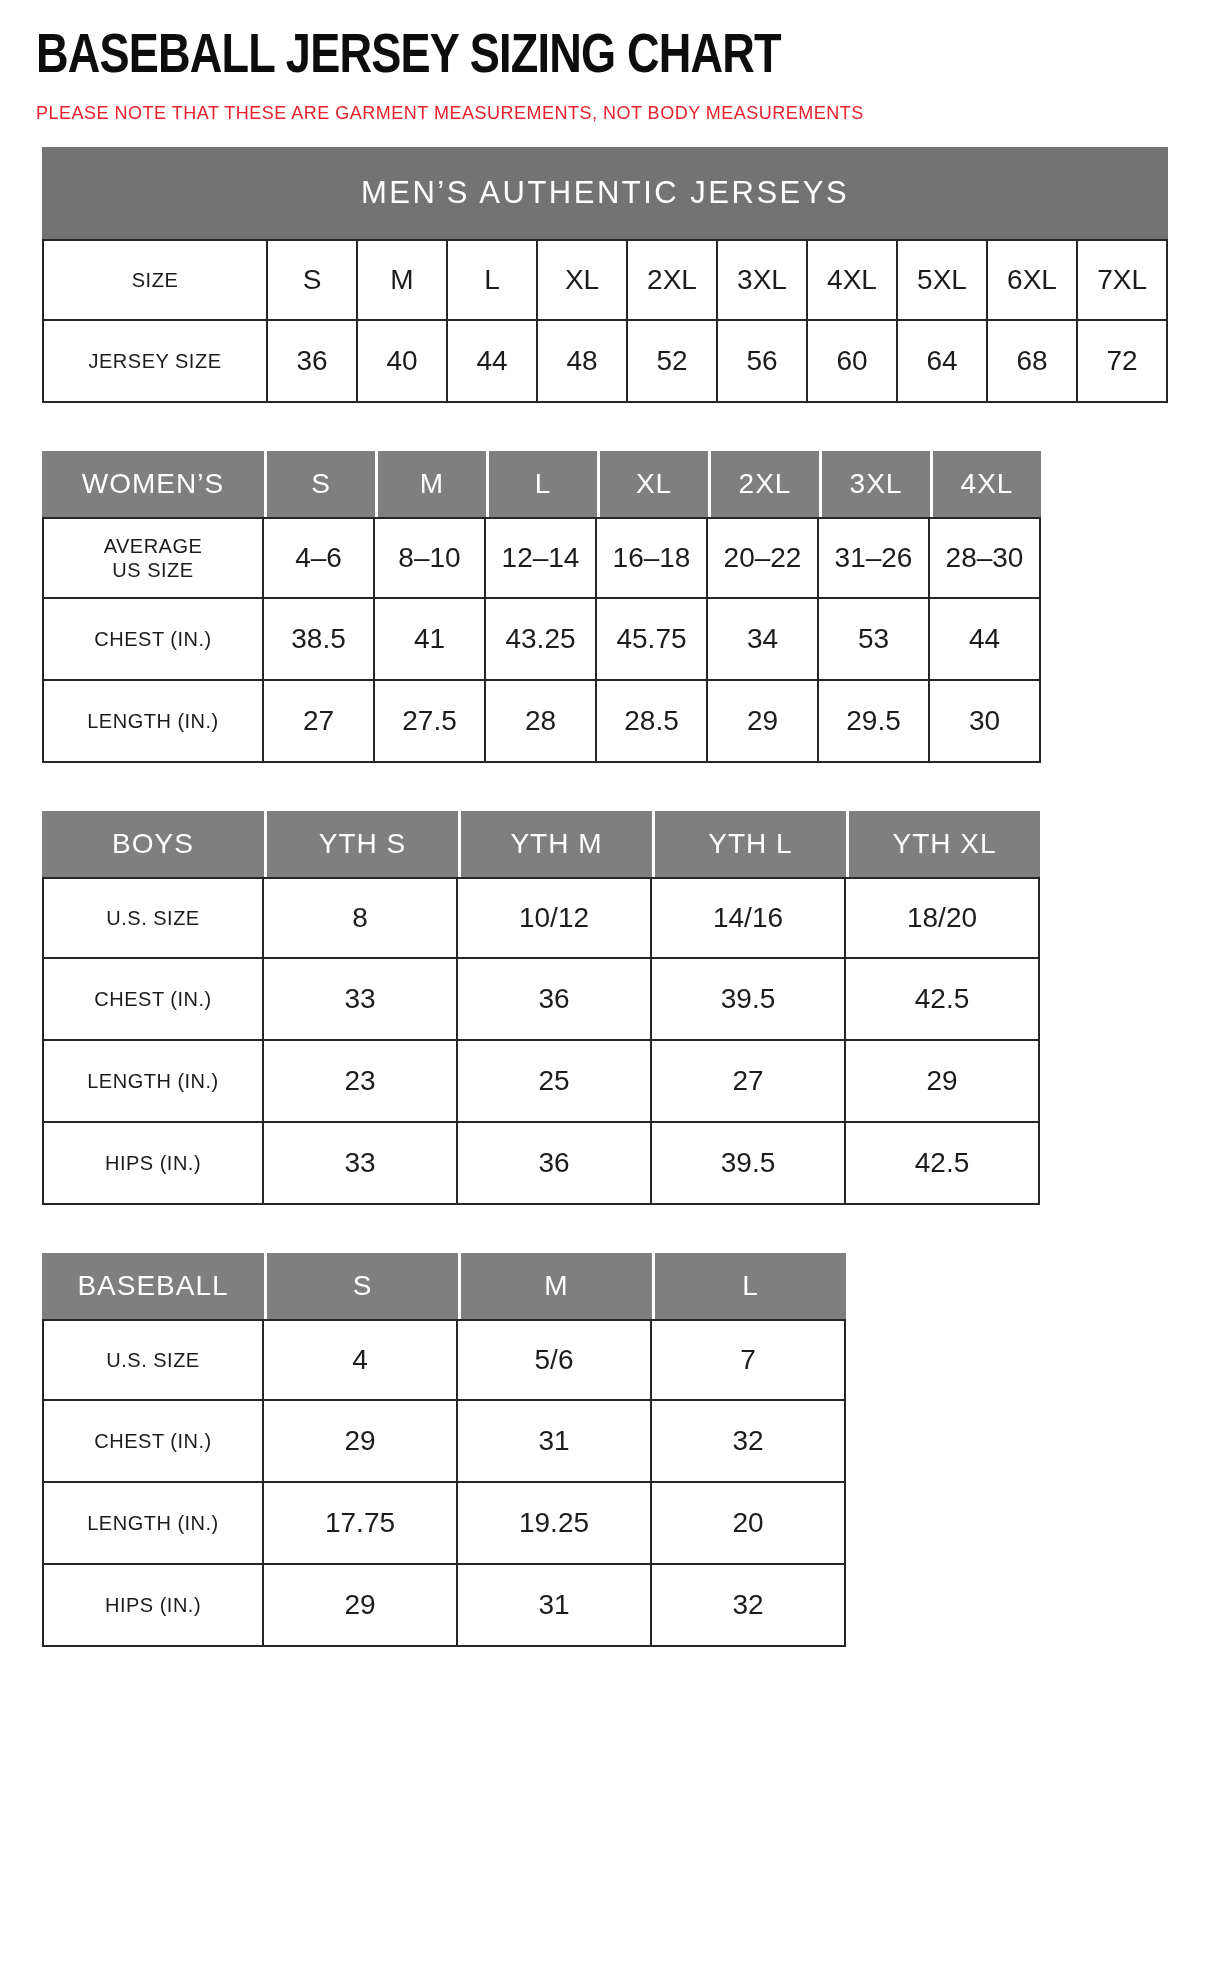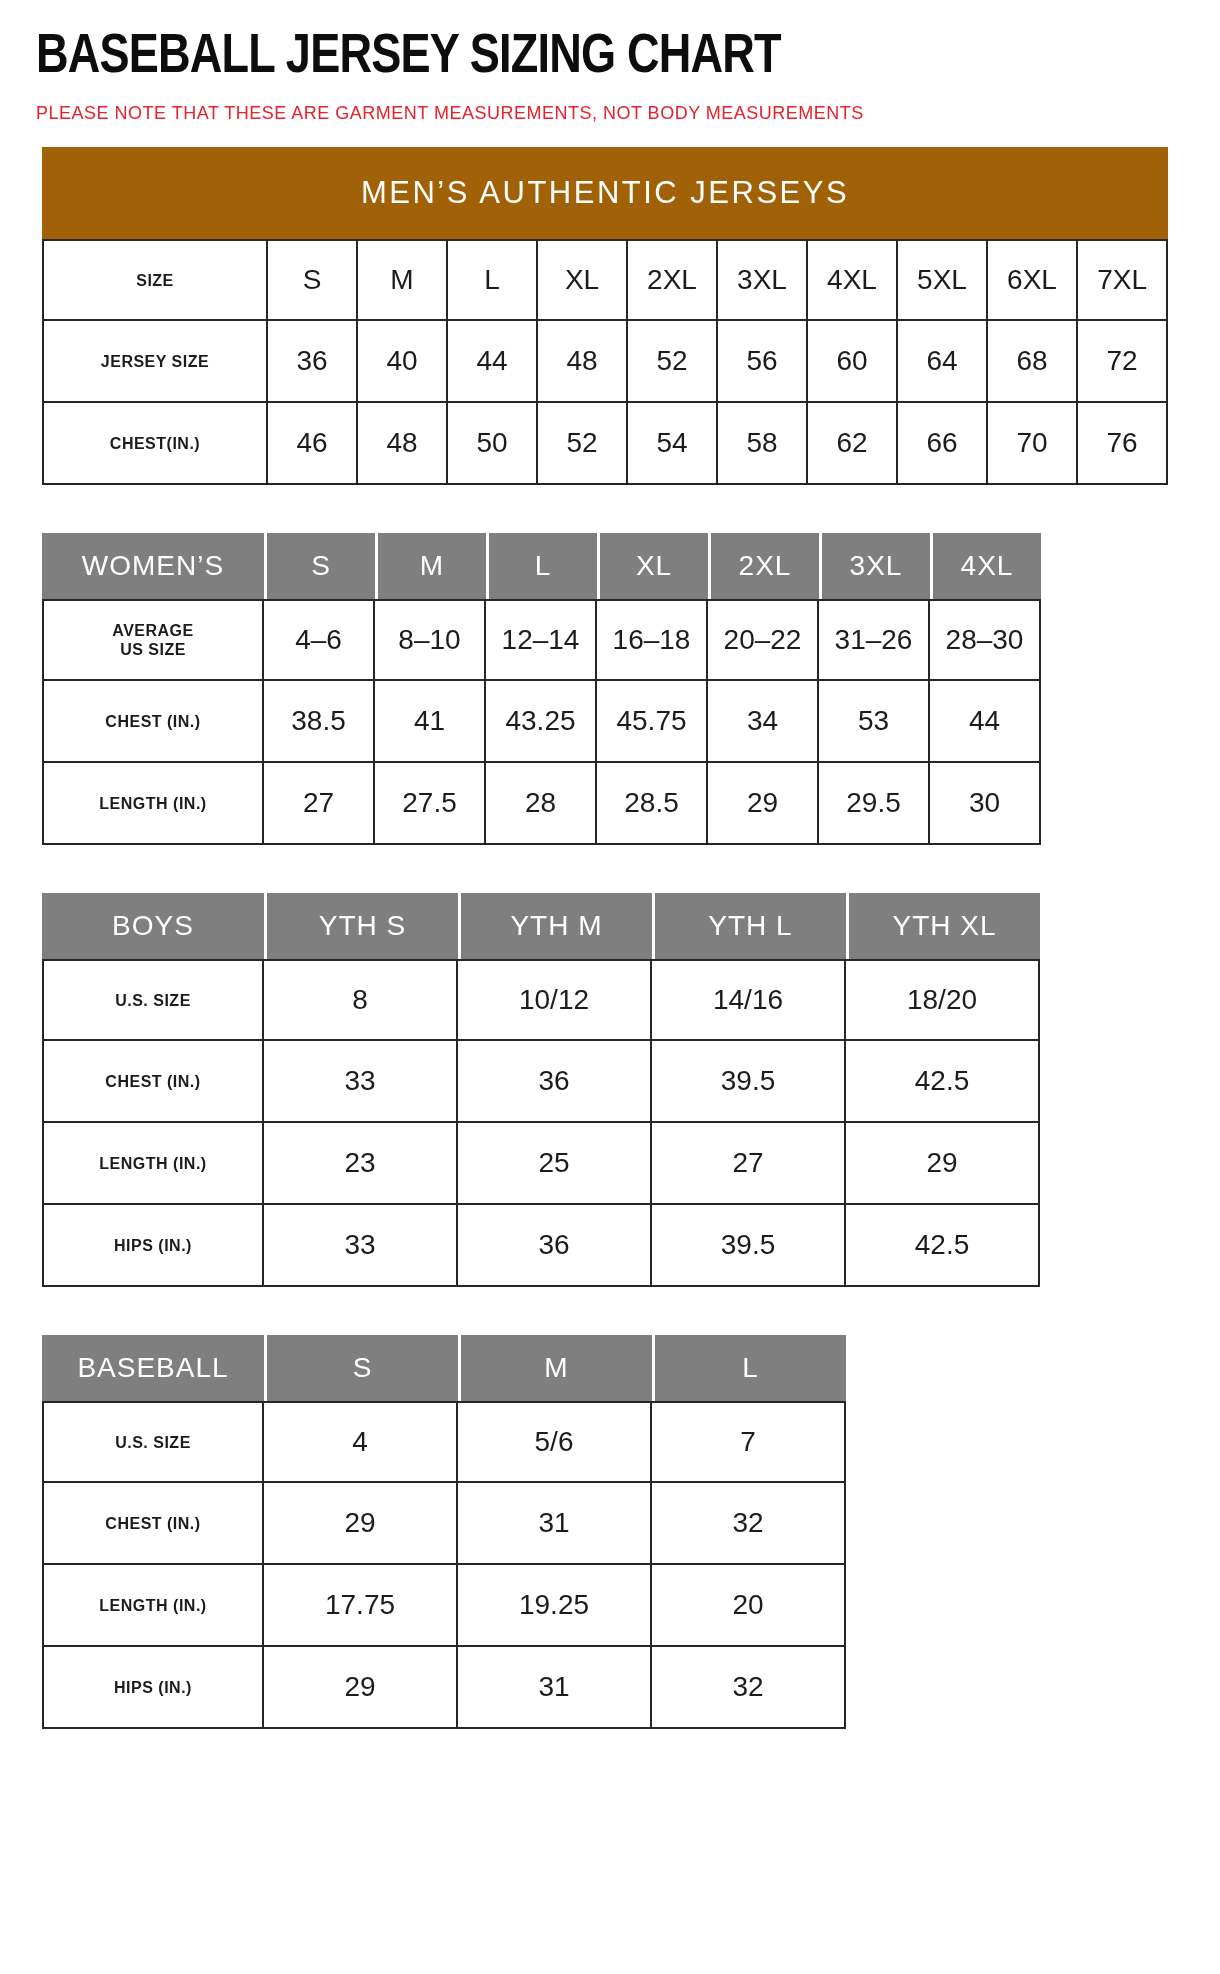--- a/index.html
+++ b/index.html
@@ -46,21 +46,21 @@
   .womens    { width: 999px;  }
   .boys      { width: 998px;  }
   .preschool { width: 803px;  }
   .mens      col.lab { width: 226px; } .mens      col.dat { width: 90px;  }
   .womens    col.lab { width: 222px; } .womens    col.dat { width: 111px; }
   .boys      col.lab { width: 222px; } .boys      col.dat { width: 194px; }
   .preschool col.lab { width: 222px; } .preschool col.dat { width: 194px; }
 
   th.band {
     height: 90px;
-    background: #a16207;
+    background: #737373;
     color: #ffffff;
     font-weight: 400;
     font-size: 31px;
     letter-spacing: 2.5px;
     text-align: center;
     vertical-align: middle;
     border: 0;
   }
   th.col {
     height: 64px;
@@ -83,25 +83,24 @@
     color: #1c1c1c;
     background: #ffffff;
     border-right: 2px solid #262626;
     border-bottom: 2px solid #262626;
     padding: 2px 4px;
     box-sizing: border-box;
   }
   td:first-child { border-left: 2px solid #262626; }
   tr.first td    { border-top: 2px solid #262626; }
   td.rowlabel {
-    font-size: 16px;
+    font-size: 20px;
     letter-spacing: 0.5px;
     white-space: pre-line;
     line-height: 1.2;
-    font-weight: bold;
   }
 </style>
 </head>
 <body>
 
 <div class="page">
 
   <h1 class="title">BASEBALL JERSEY SIZING CHART</h1>
 
   <p class="note">PLEASE NOTE THAT THESE ARE GARMENT MEASUREMENTS, NOT BODY MEASUREMENTS</p>
@@ -134,33 +133,20 @@
           <td>40</td>
           <td>44</td>
           <td>48</td>
           <td>52</td>
           <td>56</td>
           <td>60</td>
           <td>64</td>
           <td>68</td>
           <td>72</td>
         </tr>
-        <tr>
-          <td class="rowlabel">CHEST(IN.)</td>
-          <td>46</td>
-          <td>48</td>
-          <td>50</td>
-          <td>52</td>
-          <td>54</td>
-          <td>58</td>
-          <td>62</td>
-          <td>66</td>
-          <td>70</td>
-          <td>76</td>
-        </tr>
       </tbody>
   </table>
 
   <table class="t womens">
     <colgroup>
         <col class="lab">
         <col span="7" class="dat">
       </colgroup>
     <tbody>
         <tr>

